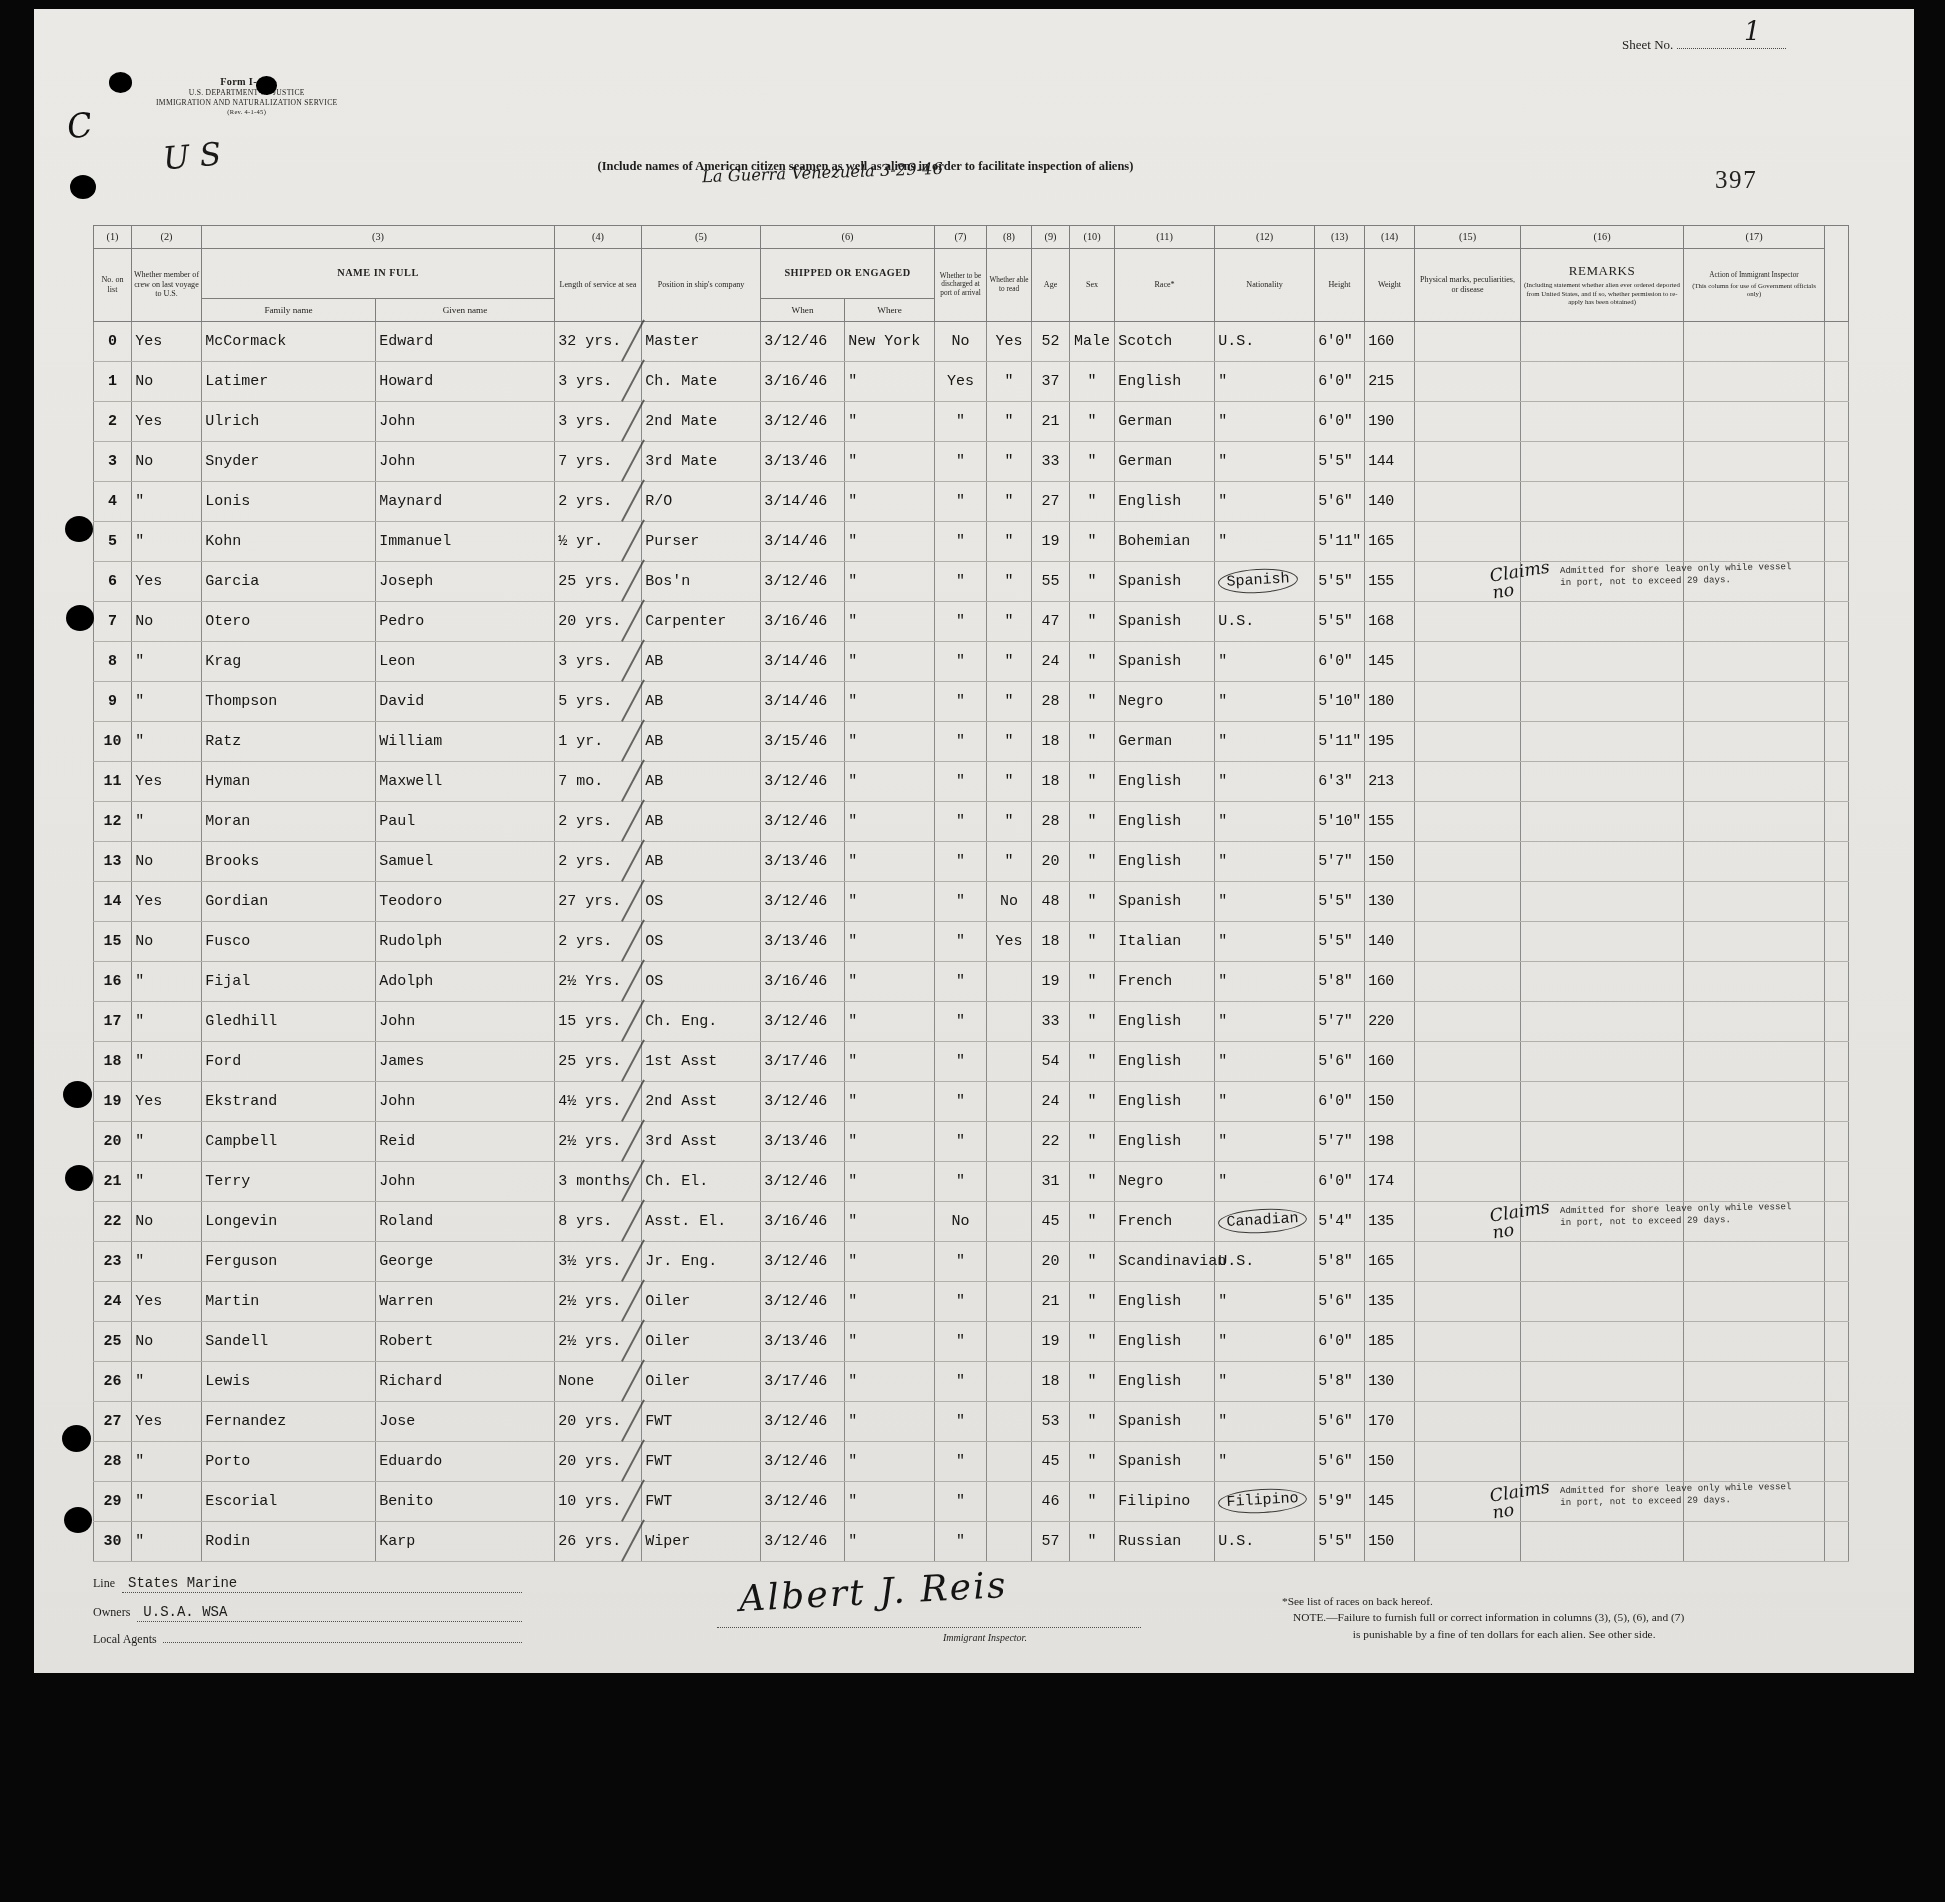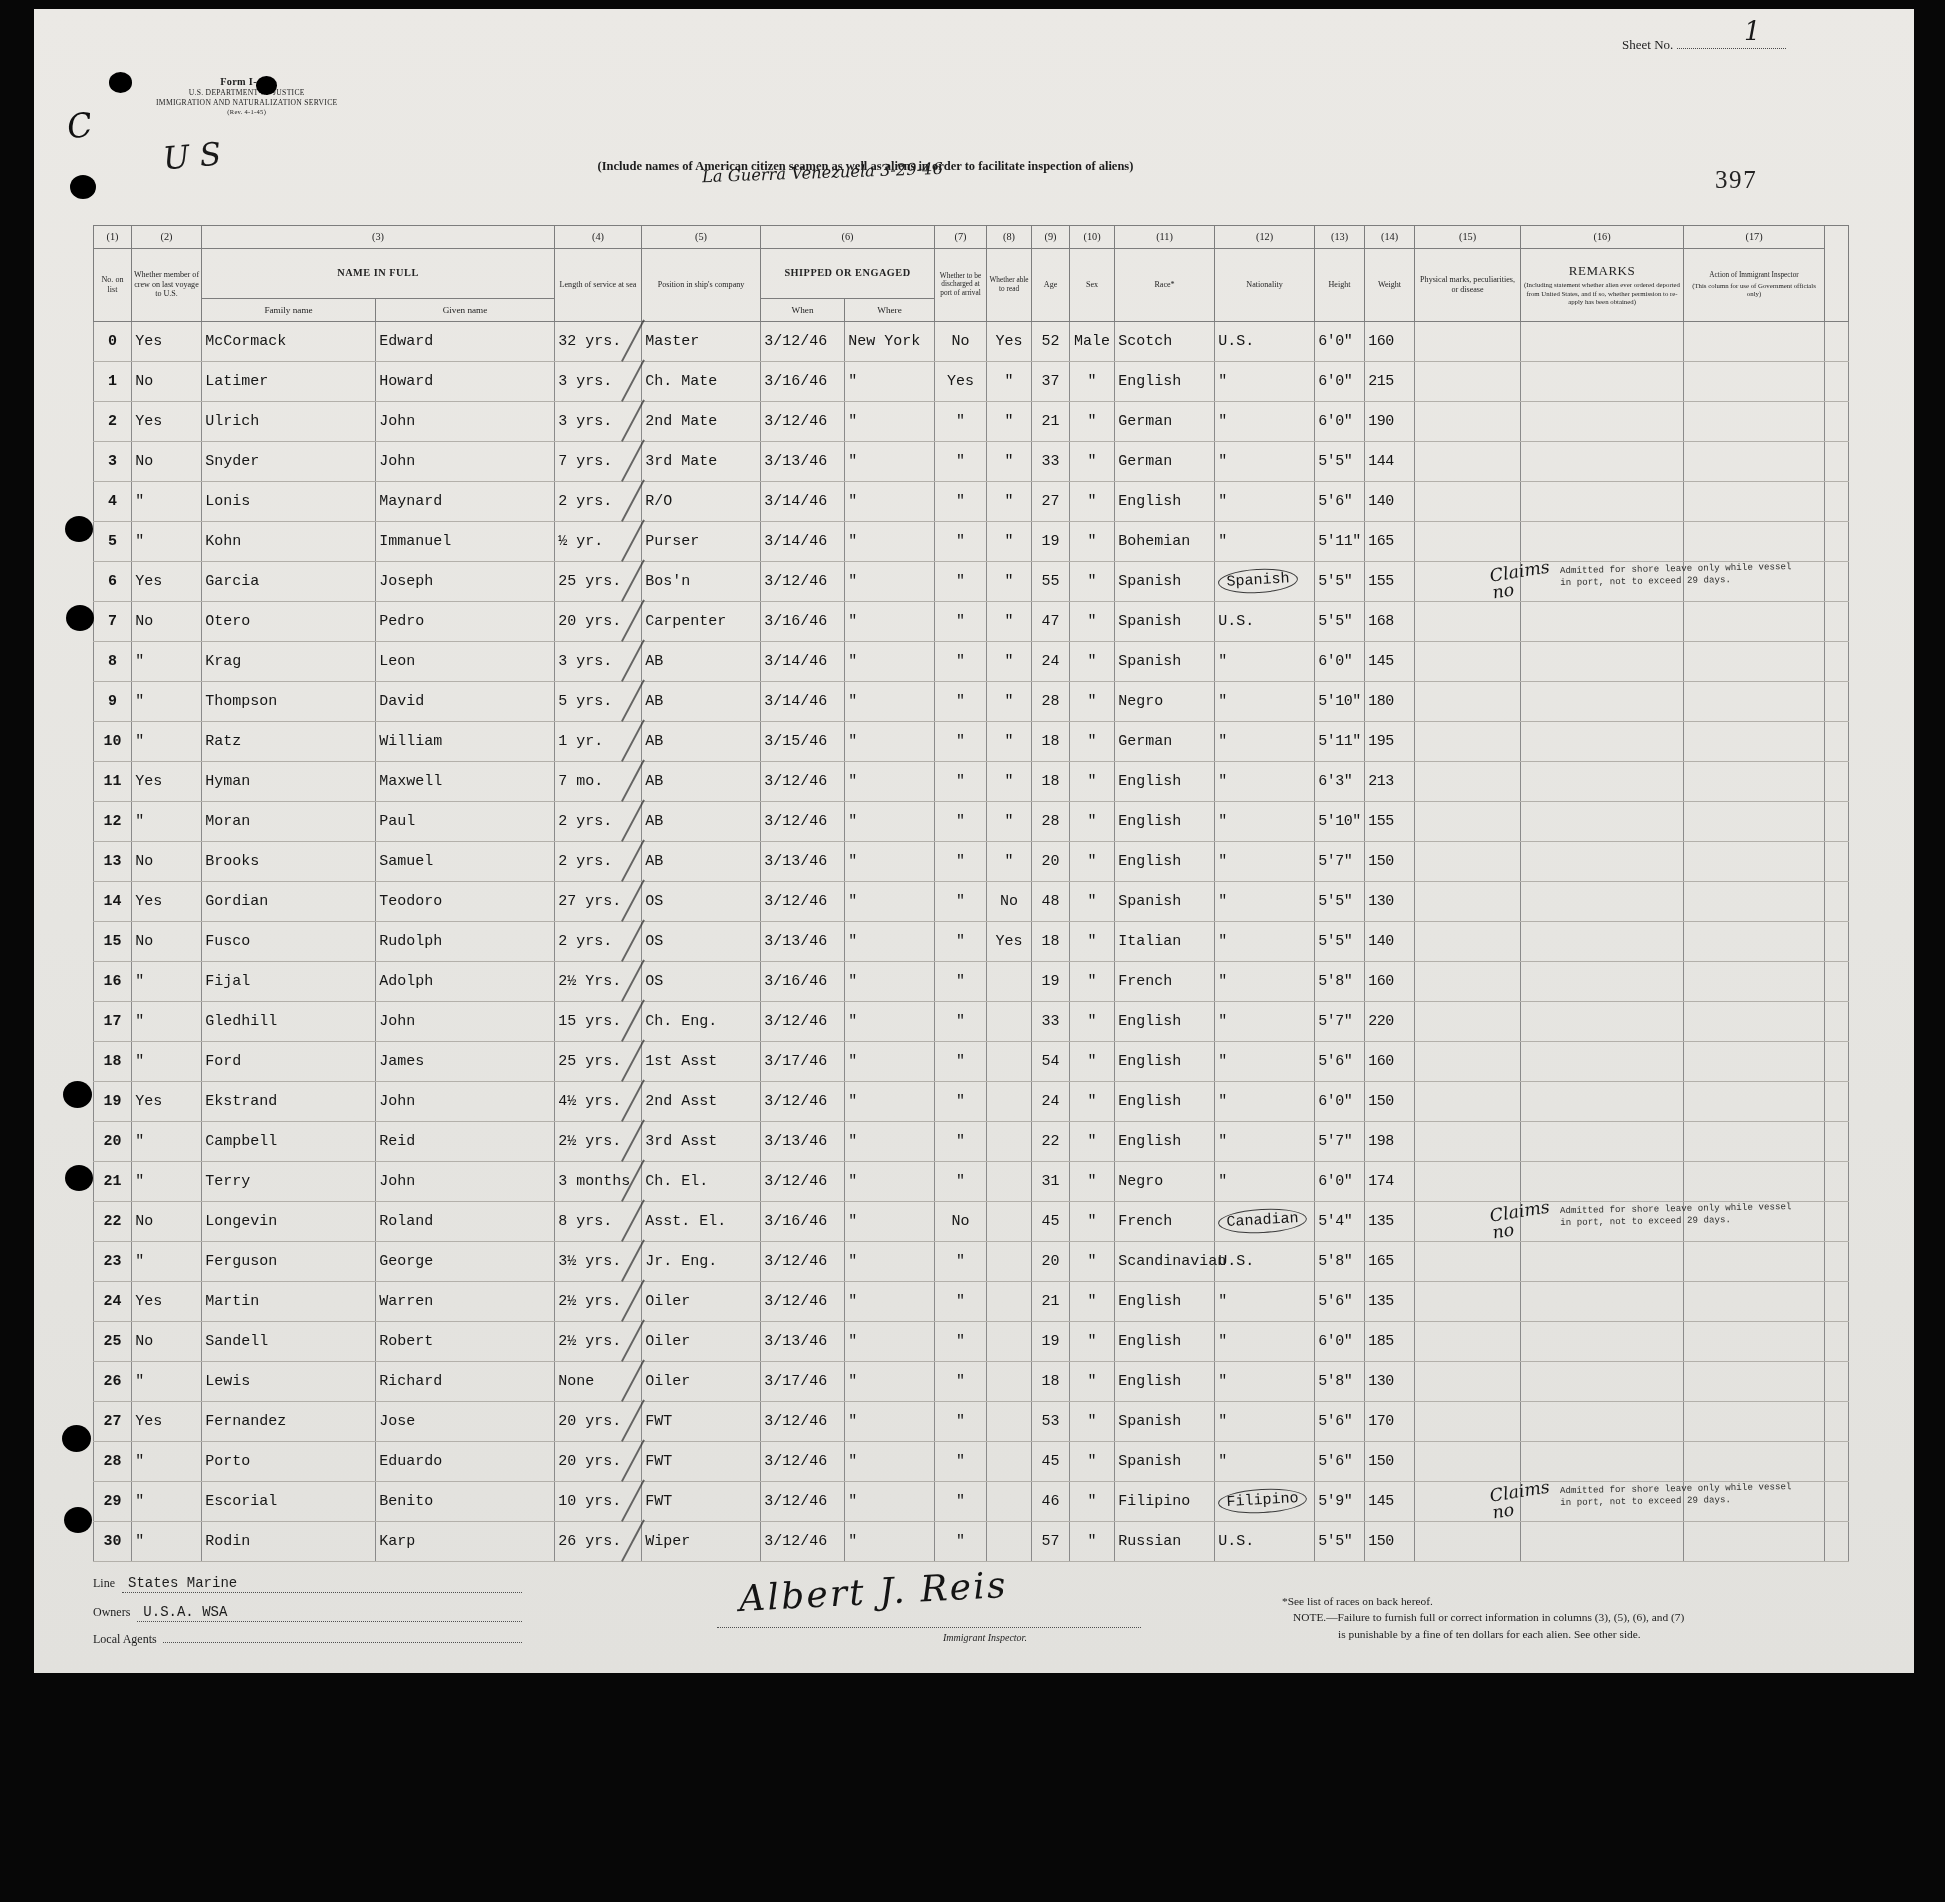--- a/index.html
+++ b/index.html
@@ -97,21 +97,21 @@
   .foot-row { position:absolute; left:0; width:429px; display:flex; align-items:baseline; }
   .foot-row .foot-label { margin-right:6.5px; white-space:nowrap; }
   .foot-row .foot-value { flex:1; border-bottom:1.1px dotted #4f4f4f; padding:0 6.5px 1.1px;
       font-family:"Liberation Mono","DejaVu Sans Mono",monospace; font-size:14px; }
   .sig { position:absolute; left:646px; top:0; font:italic 36px "DejaVu Serif", serif;
          transform:rotate(-3deg); letter-spacing:2.2px; color:#141414; }
   .sig-line { position:absolute; left:624px; top:56px; width:424px; border-bottom:1.1px dotted #4f4f4f; }
   .sig-caption { position:absolute; left:812px; top:61px; font-size:10px; font-style:italic;margin-left:38px; }
   .foot-notes { position:absolute; left:1189px; top:22px; font-size:11.4px; line-height:1.45; }
   .foot-notes .n1 { margin-left:11px; }
-  .foot-notes .n2 { margin-left:56px; }
+  .foot-notes .n2 { margin-left:42px;text-align:center; }
 </style>
 </head>
 <body>
 
 <div class="sheet">
 
   <span class="margin-mark" style="left:33px; top:97px;">C</span>
 
   <div class="form-head">
     <div class="form-id">

